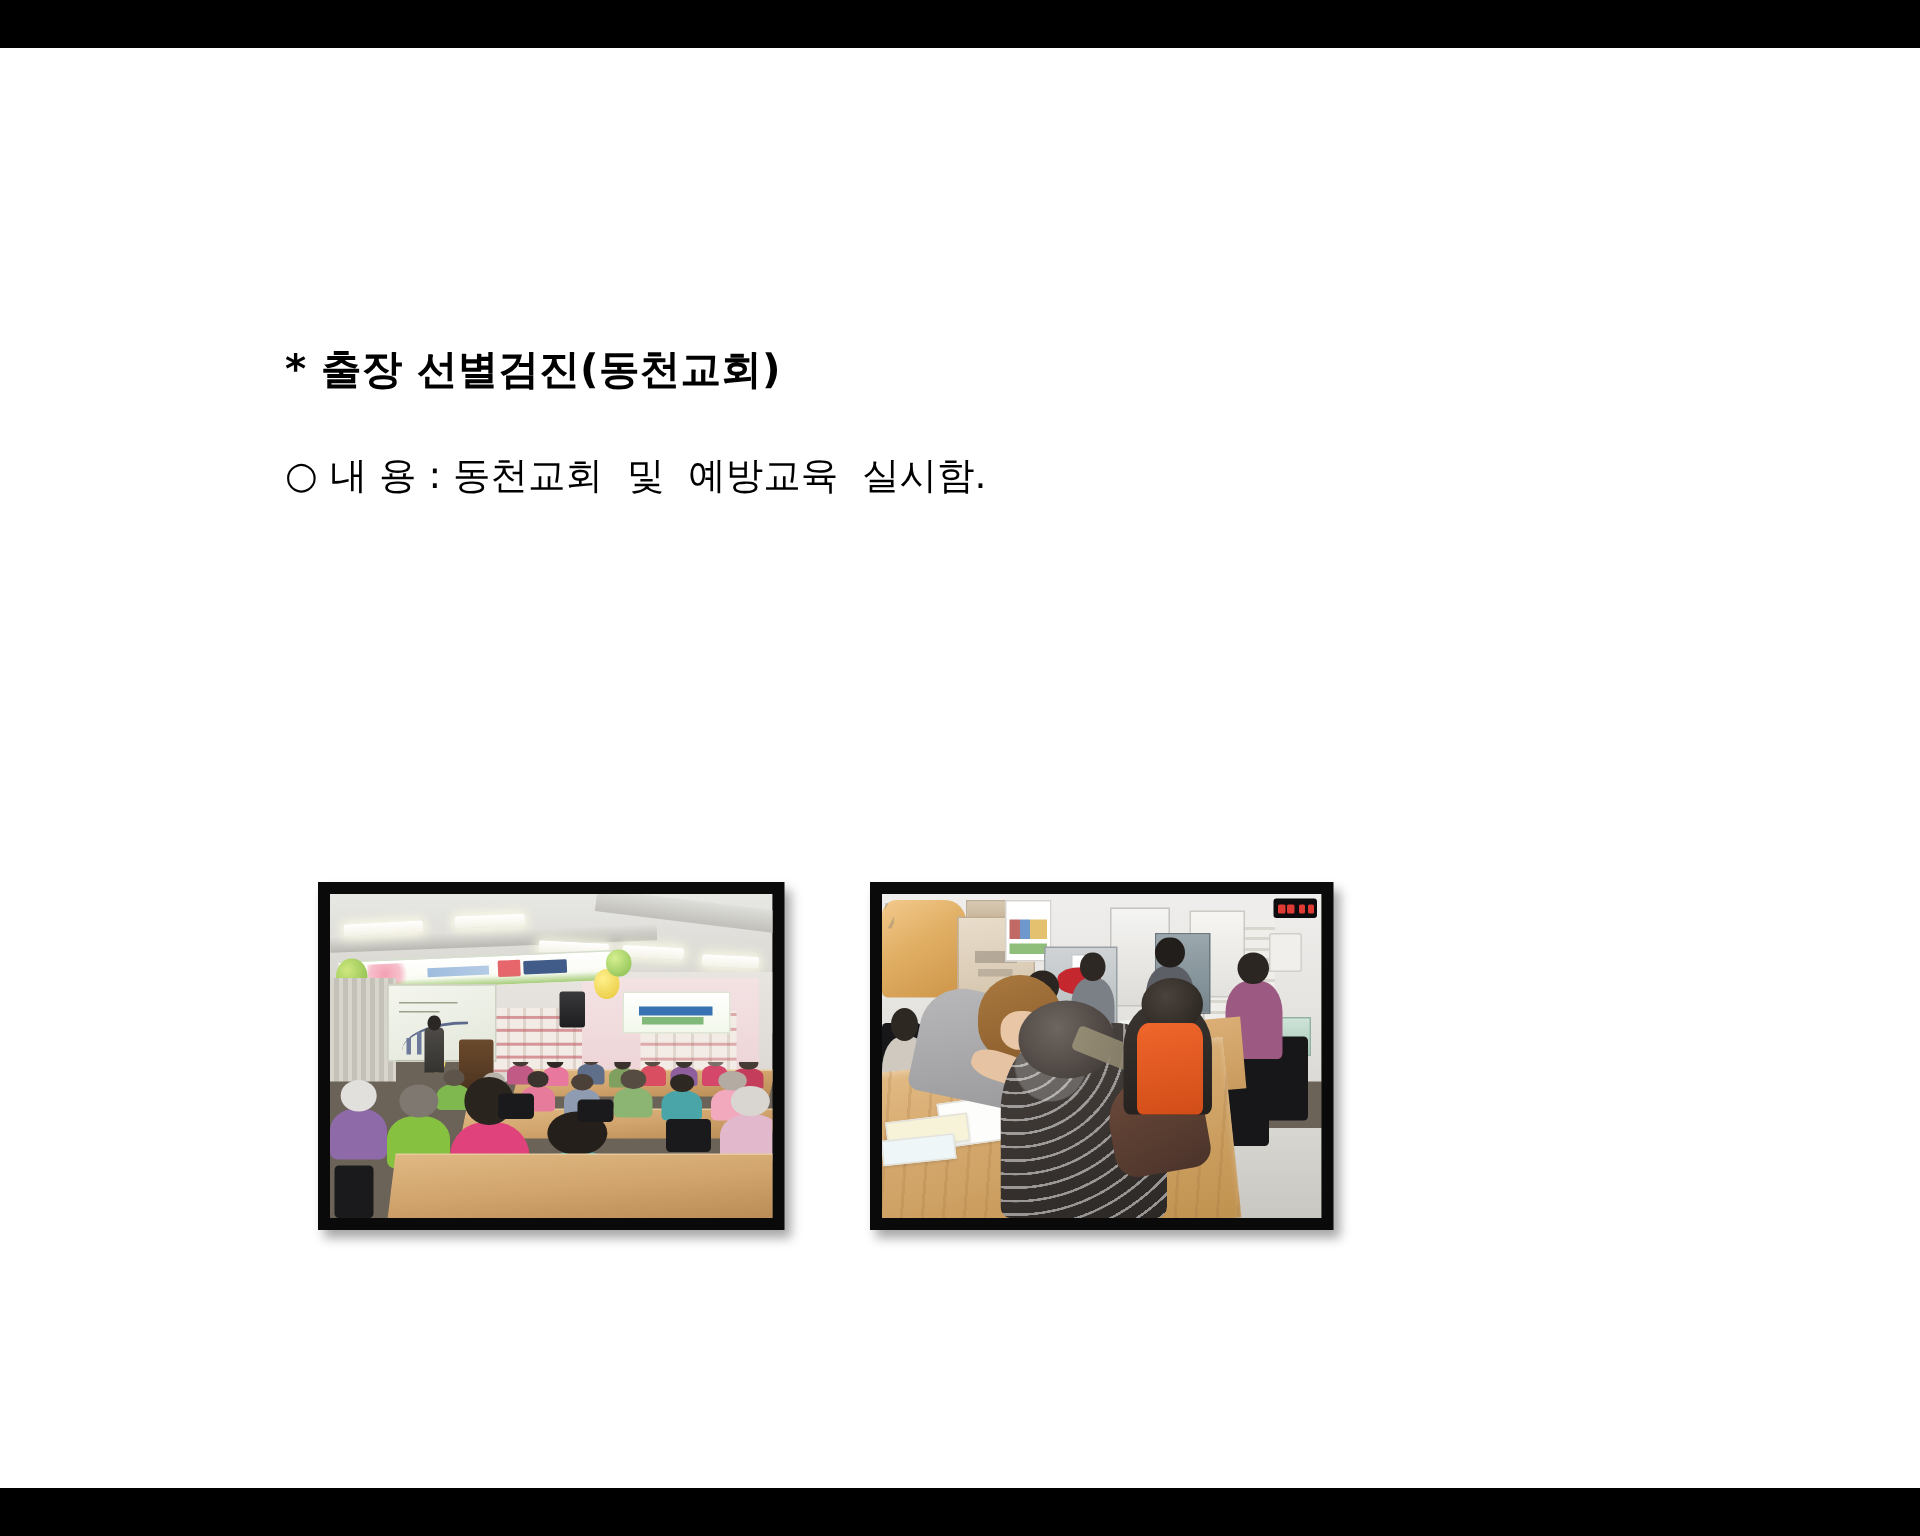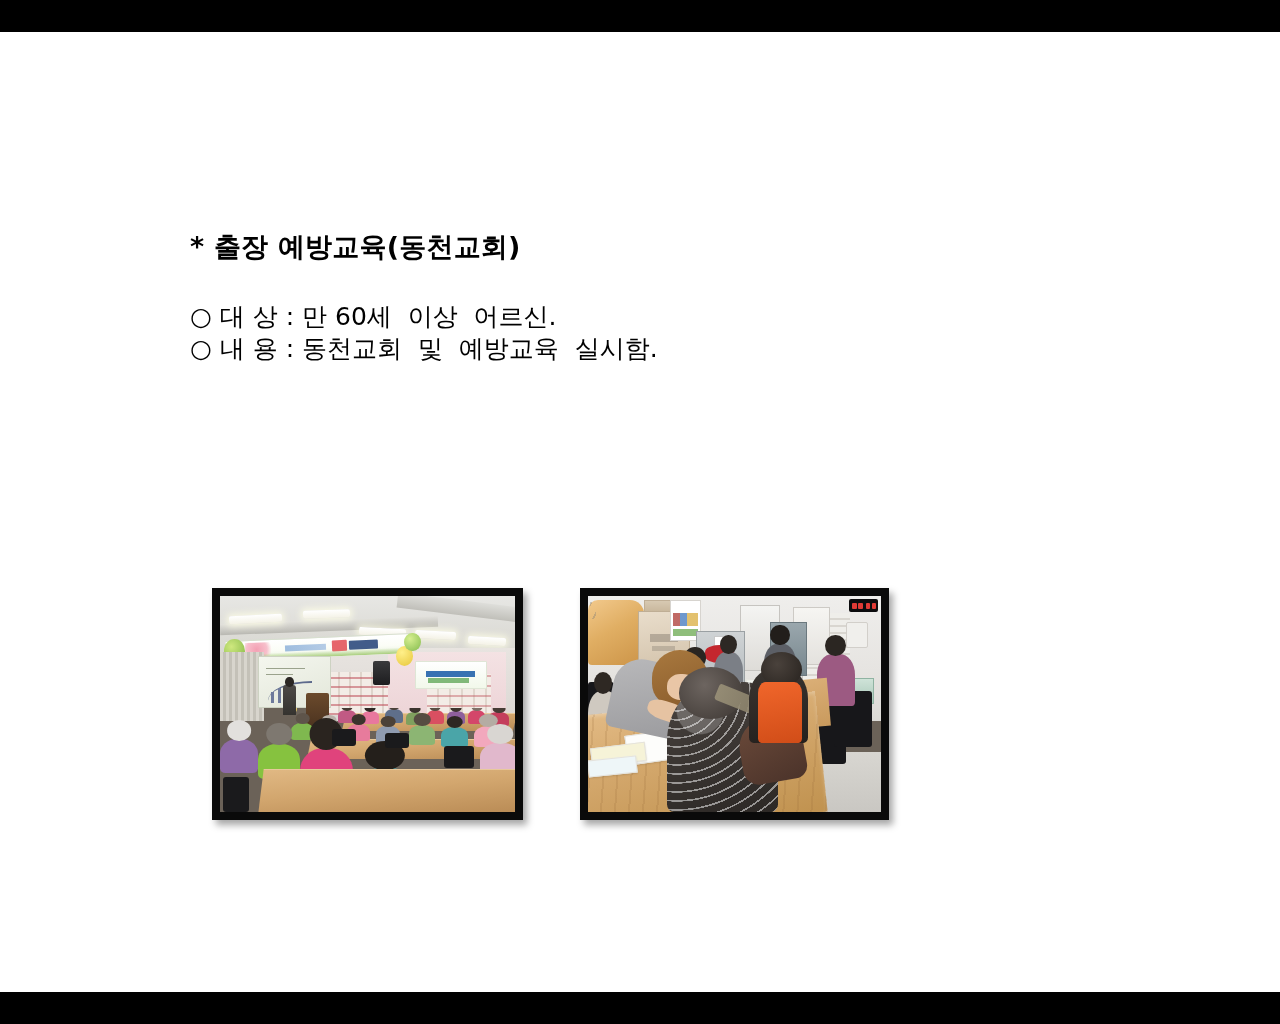--- a/index.html
+++ b/index.html
@@ -401,24 +401,23 @@
 </head>
 <body>
 
 <div class="screen">
 
   <div class="letterbox-top"></div>
 
   <div class="slide">
 
     <div class="text-block">
-      <div class="slide-title">* 출장 예방교육(동천교회)</div>
+      <div class="slide-title">* 출장 선별검진(동천교회)</div>
 
       <ul class="bullet-list">
-        <li class="bullet-item">○ 대 상 : 만 60세  이상  어르신.</li>
         <li class="bullet-item">○ 내 용 : 동천교회  및  예방교육  실시함.</li>
       </ul>
     </div>
 
     <div class="photo-frame photo-left">
       <div class="photo-inner">
 
         <div class="lh-ceiling"></div>
         <div class="lh-beam lh-beam1"></div>
         <div class="lh-beam lh-beam2"></div>

